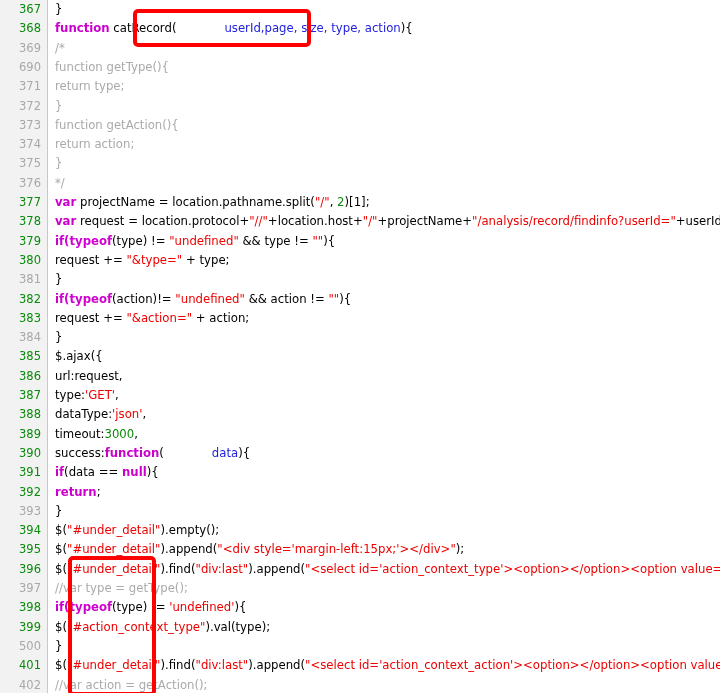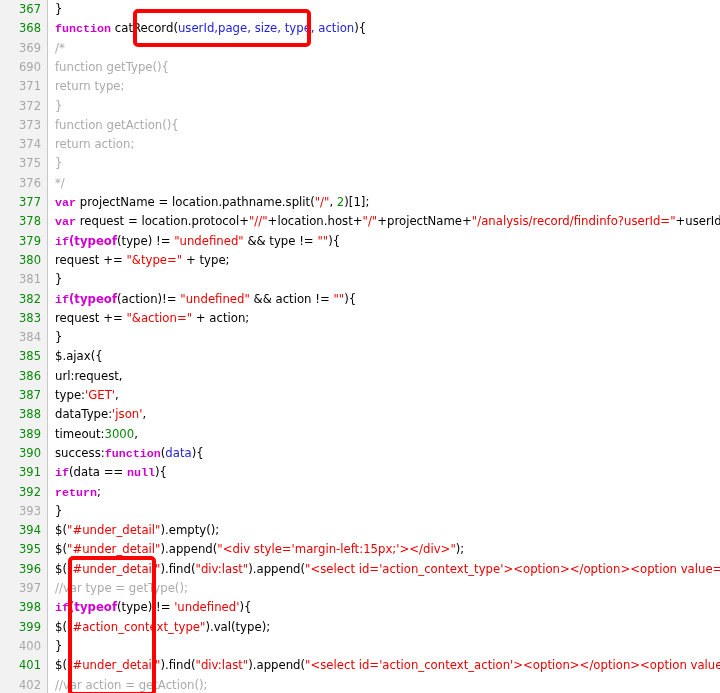--- a/index.html
+++ b/index.html
@@ -31,25 +31,25 @@
   .ln.dim{color:#a8a8a8;font-weight:normal;}
   .code-cell{
     position:absolute;left:48px;top:0;height:19.3px;width:672px;
     padding-left:7px;box-sizing:border-box;
     font-family:"DejaVu Sans","Liberation Sans",sans-serif;
     font-size:11.7px;color:#000000;
     overflow:hidden;
   }
   .code-cell .t{display:inline;}
   
-  .k{color:#cc00cc;font-weight:bold;font-family:Liberation Mono, monospace;}
+  .k{color:#cc00cc;font-weight:bold;}
   .kw{color:#d000d0;font-weight:bold;}
   .s{color:#ee0000;}
   .n{color:#0a8a0a;}
-  .p{color:#2222dd;}
+  .p{color:#2222dd;padding-left:48px;}
   .c{color:#aaaaaa;}
   .pl{color:#000000;}
   
   .bp{
     position:absolute;left:5px;top:4px;width:11px;height:11px;
     border-radius:50%;background:#b00000;
   }
   .annot{
     position:absolute;border:4px solid #ff0000;border-radius:5px;
     pointer-events:none;background:transparent;
@@ -190,21 +190,21 @@
       </div>
       <div class="row" style="top: 598.3px; position: absolute; left: 0px; width: 720px;">
         <div class="ln">398</div>
         <div class="code-cell"><span class="t pl">  </span><span class="t k">if</span><span class="t kw">(typeof</span><span class="t pl">(type) != </span><span class="t s">'undefined'</span><span class="t pl">){</span></div>
       </div>
       <div class="row" style="top: 617.6px; position: absolute; left: 0px; width: 720px;">
         <div class="ln">399</div>
         <div class="code-cell"><span class="t pl">    $(</span><span class="t s">"#action_context_type"</span><span class="t pl">).val(type);</span></div>
       </div>
       <div class="row" style="top: 636.9px; position: absolute; left: 0px; width: 720px;">
-        <div class="ln dim">400</div>
+        <div class="ln dim">500</div>
         <div class="code-cell"><span class="t pl">  }</span></div>
       </div>
       <div class="row" style="top: 656.2px; position: absolute; left: 0px; width: 720px;">
         <div class="ln">401</div>
         <div class="code-cell"><span class="t pl">  $(</span><span class="t s">"#under_detail"</span><span class="t pl">).find(</span><span class="t s">"div:last"</span><span class="t pl">).append(</span><span class="t s">"&lt;select id='action_context_action'&gt;&lt;option&gt;&lt;/option&gt;&lt;option value='comment'&gt;评论&lt;/optio</span></div>
       </div>
       <div class="row" style="top: 675.5px; position: absolute; left: 0px; width: 720px;">
         <div class="ln dim">402</div>
         <div class="code-cell"><span class="t c">  //var action = getAction();</span></div>
       </div>

